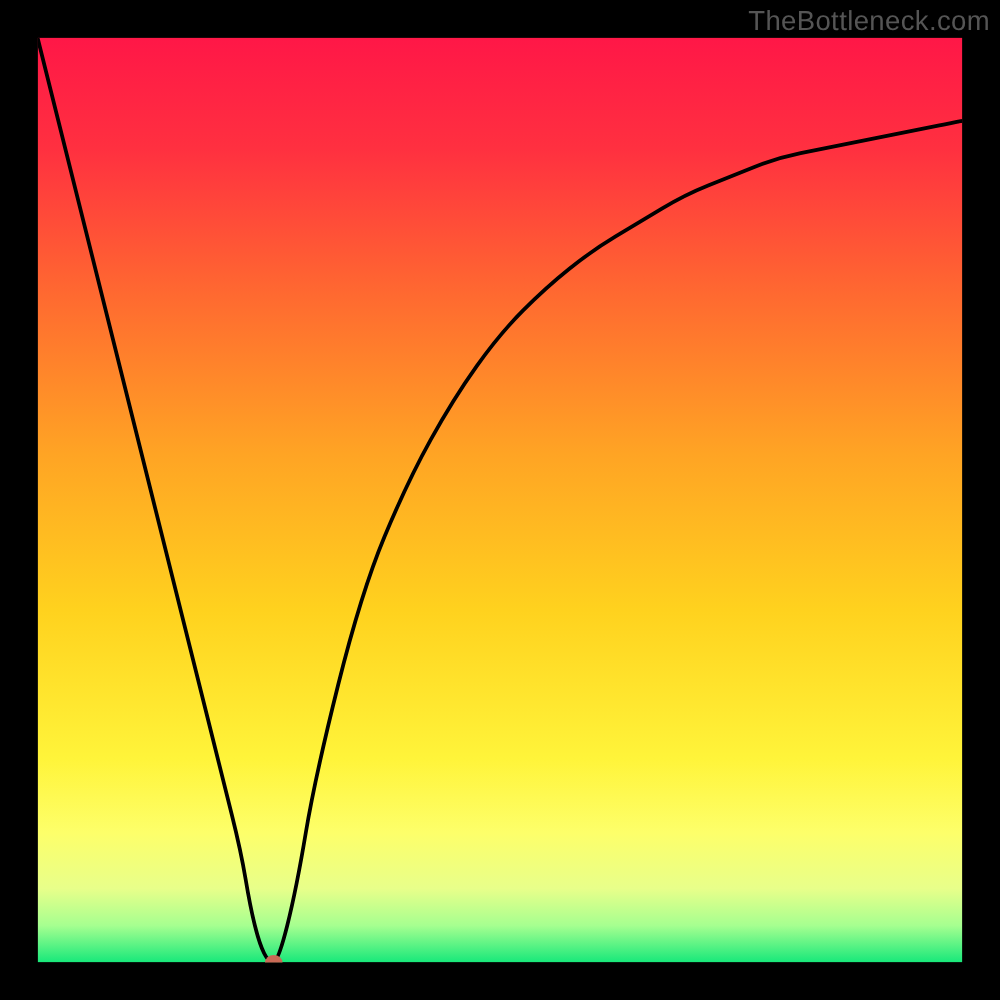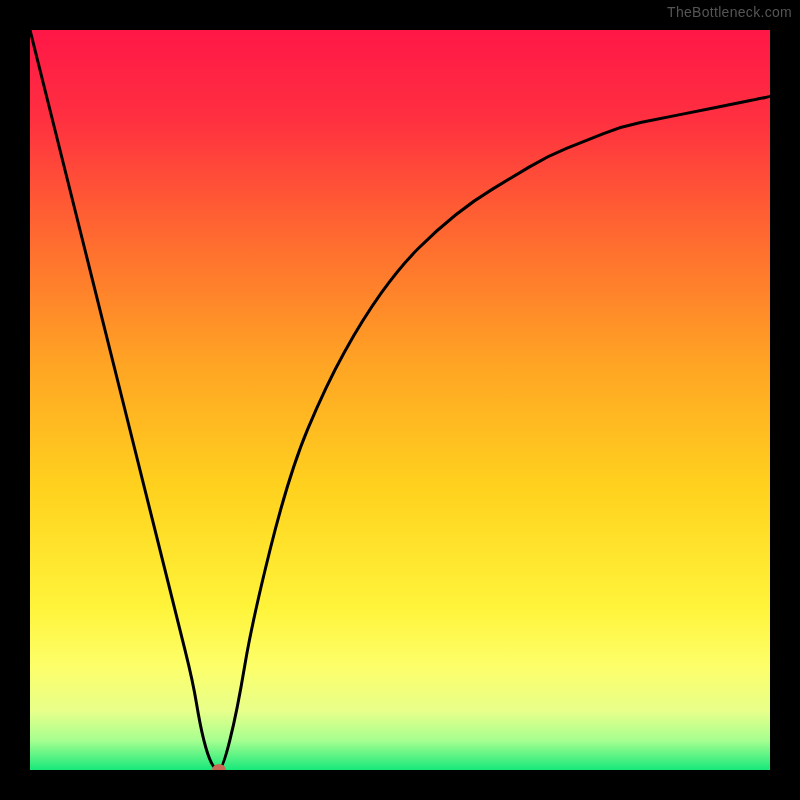--- a/index.html
+++ b/index.html
@@ -37,21 +37,21 @@
     left: 0;
     top: 0;
     width: 740px;
     height: 740px;
   }
   .watermark {
     position: absolute;
     top: 4px;
     right: 8px;
     color: #555;
-    font-size: 14px;
+    font-size: 22px;
     font-weight: 500;
     letter-spacing: 0.3px;
     user-select: none;
   }
   .marker {
     position: absolute;
     width: 14px;
     height: 12px;
     border-radius: 50%;
     background: #c96a56;

